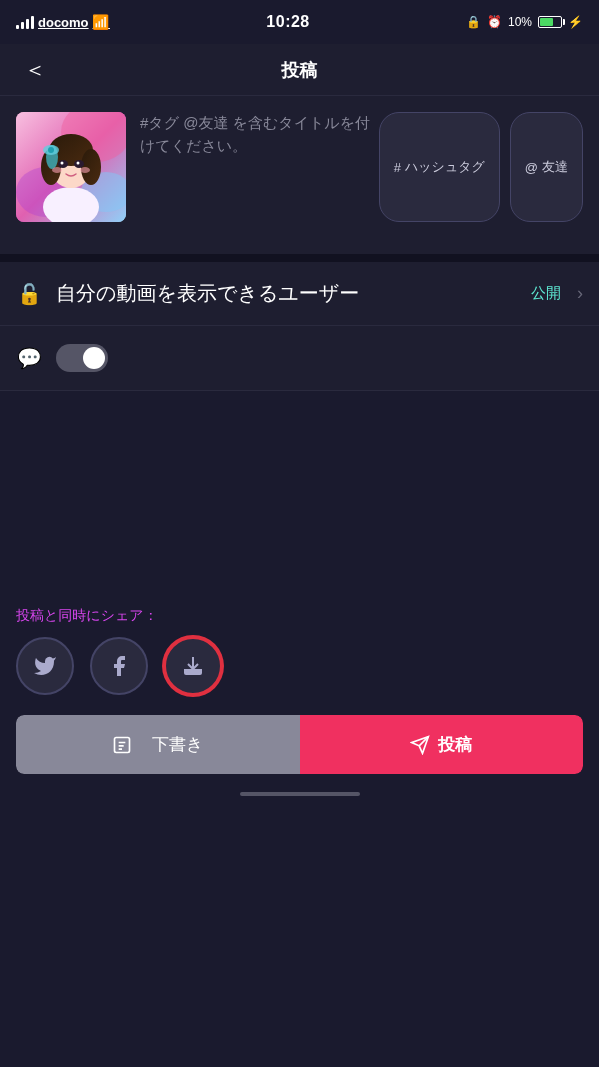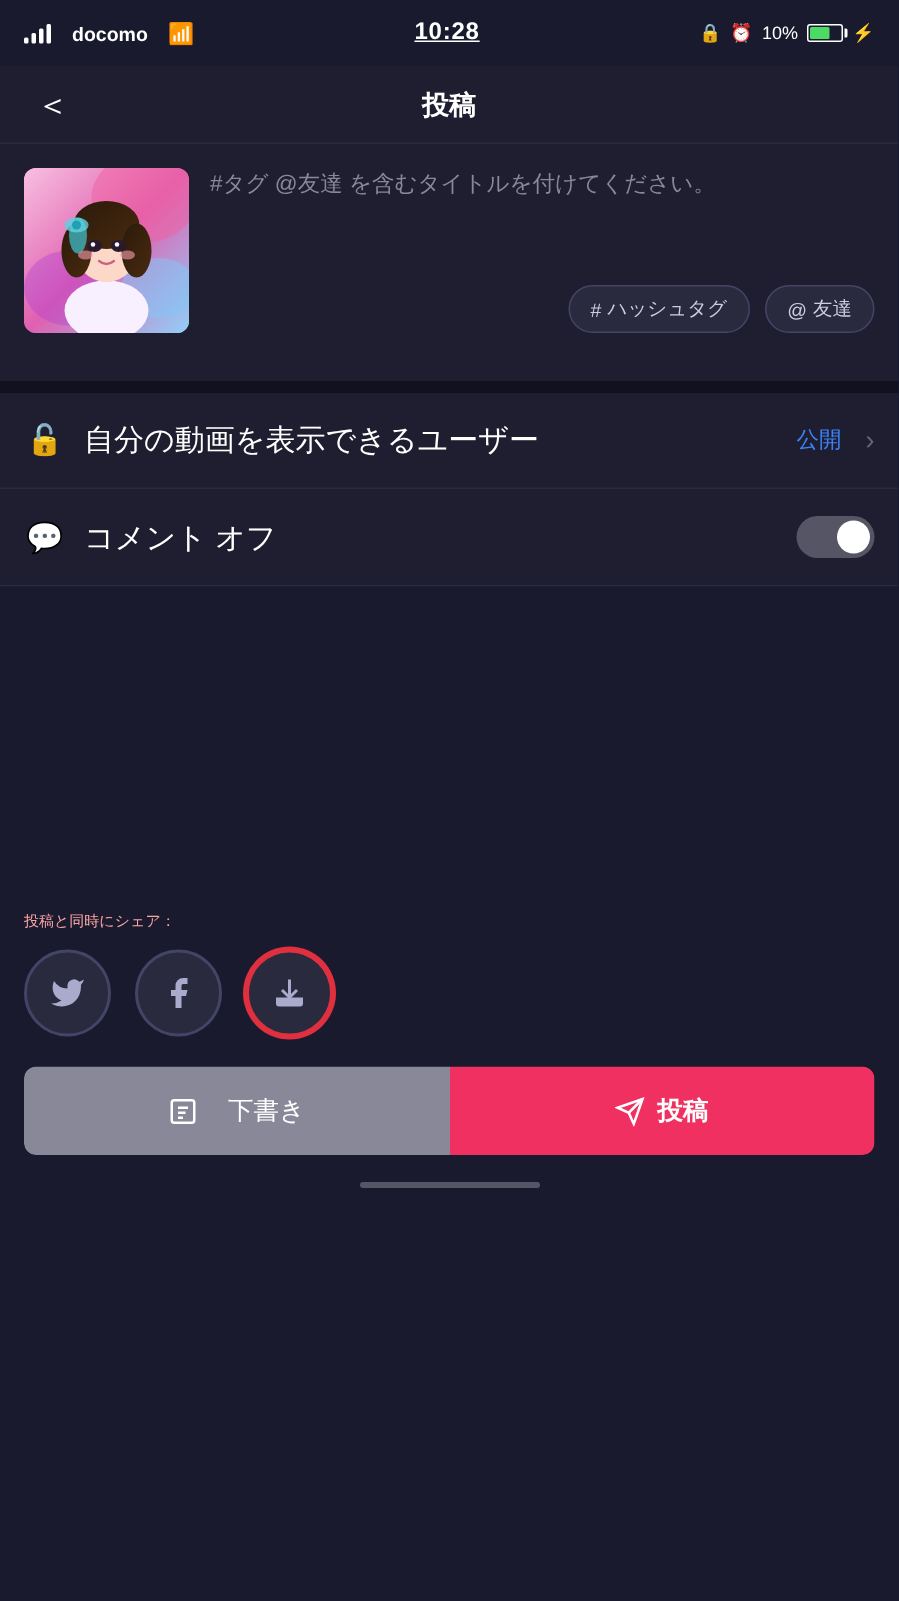--- a/index.html
+++ b/index.html
@@ -20,23 +20,24 @@
       height: 44px;
       display: flex;
       align-items: center;
       justify-content: space-between;
       padding: 0 16px;
     }
 
     .status-left {
       display: flex;
       align-items: center;
-      gap: 14px;
+      gap: 4px;
       font-size: 13px;
       font-weight: 600;
+      text-decoration: underline;
     }
 
     .signal-bars {
       display: flex;
       align-items: flex-end;
       gap: 2px;
       height: 14px;
     }
     .signal-bar {
       background: #fff;
@@ -45,21 +46,20 @@
     }
 
     .wifi-icon {
       font-size: 14px;
     }
 
     .status-center {
       font-size: 16px;
       font-weight: 600;
       letter-spacing: 0.5px;
-      text-decoration: underline;
     }
 
     .status-right {
       display: flex;
       align-items: center;
       gap: 6px;
       font-size: 12px;
     }
 
     .battery-icon {
@@ -143,21 +143,20 @@
 
     
     .thumb-svg {
       width: 100%;
       height: 100%;
     }
 
     .title-input-section {
       flex: 1;
       display: flex;
-      flex-direction: column;
       justify-content: flex-end;
     }
 
     .title-placeholder {
       color: #888899;
       font-size: 15px;
       line-height: 1.5;
       flex: 1;
       margin-bottom: 12px;
     }
@@ -210,21 +209,21 @@
     }
 
     .setting-label {
       flex: 1;
       font-size: 20px;
       color: #ffffff;
     }
 
     .setting-value {
       font-size: 15px;
-      color: #3b82f6;
+      color: #5eead4;
       margin-right: 4px;
     }
 
     .setting-chevron {
       font-size: 18px;
       color: #666677;
     }
 
     
     .toggle {
@@ -254,22 +253,22 @@
       background-color: #1a1a2e;
     }
 
     
     .bottom-area {
       background-color: #1a1a2e;
       padding: 16px 16px 0;
     }
 
     .share-label {
-      font-size: 10px;
-      color: #fca5a5;
+      font-size: 14px;
+      color: #d946ef;
       margin-bottom: 12px;
     }
 
     .share-icons {
       display: flex;
       gap: 16px;
       margin-bottom: 20px;
     }
 
     .share-icon-btn {
@@ -450,21 +449,20 @@
 
   <div class="setting-row">
     <div class="setting-icon">🔓</div>
     <span class="setting-label">自分の動画を表示できるユーザー</span>
     <span class="setting-value">公開</span>
     <span class="setting-chevron">›</span>
   </div>
 
   <div class="setting-row">
     <div class="setting-icon">💬</div>
-    <span class="setting-label">コメント オフ</span>
     <div class="toggle">
       <div class="toggle-knob"></div>
     </div>
   </div>
 </div>
 
 <div class="spacer"></div>
 
 <div class="bottom-area">
   <div class="share-label">投稿と同時にシェア：</div>

